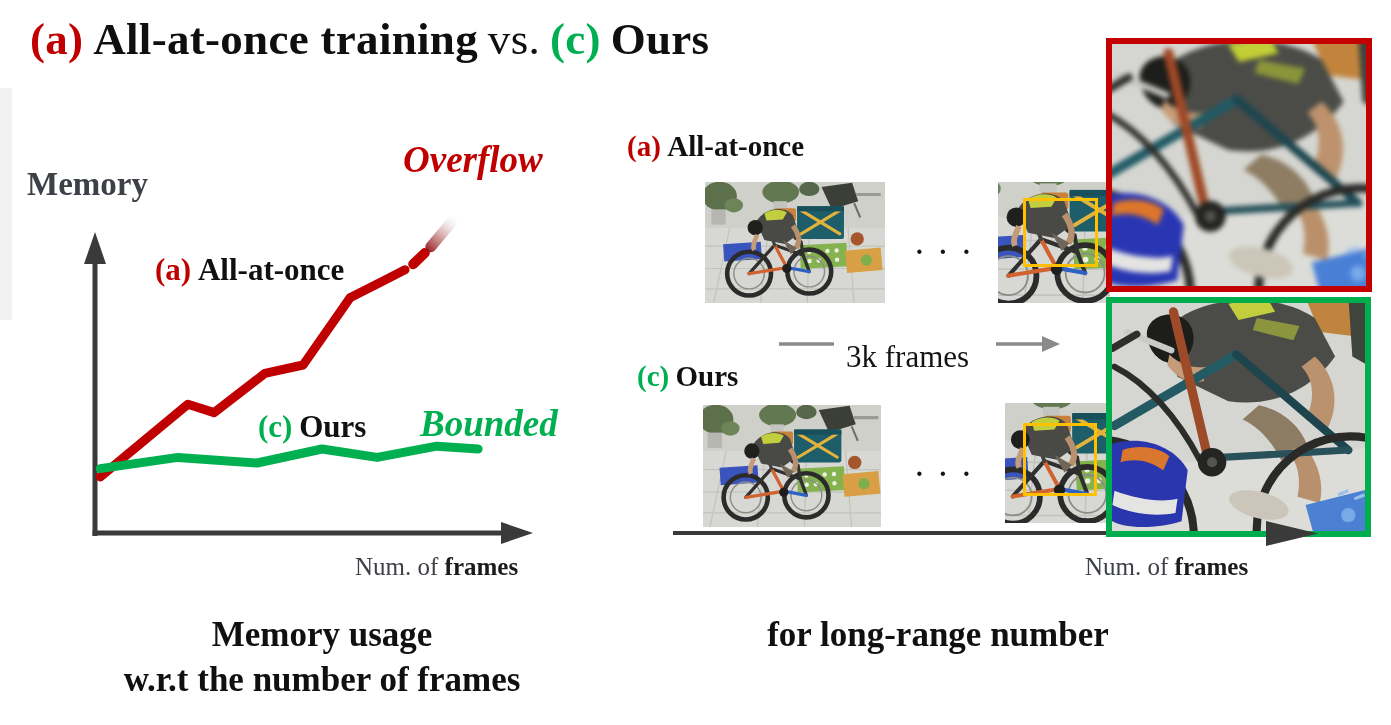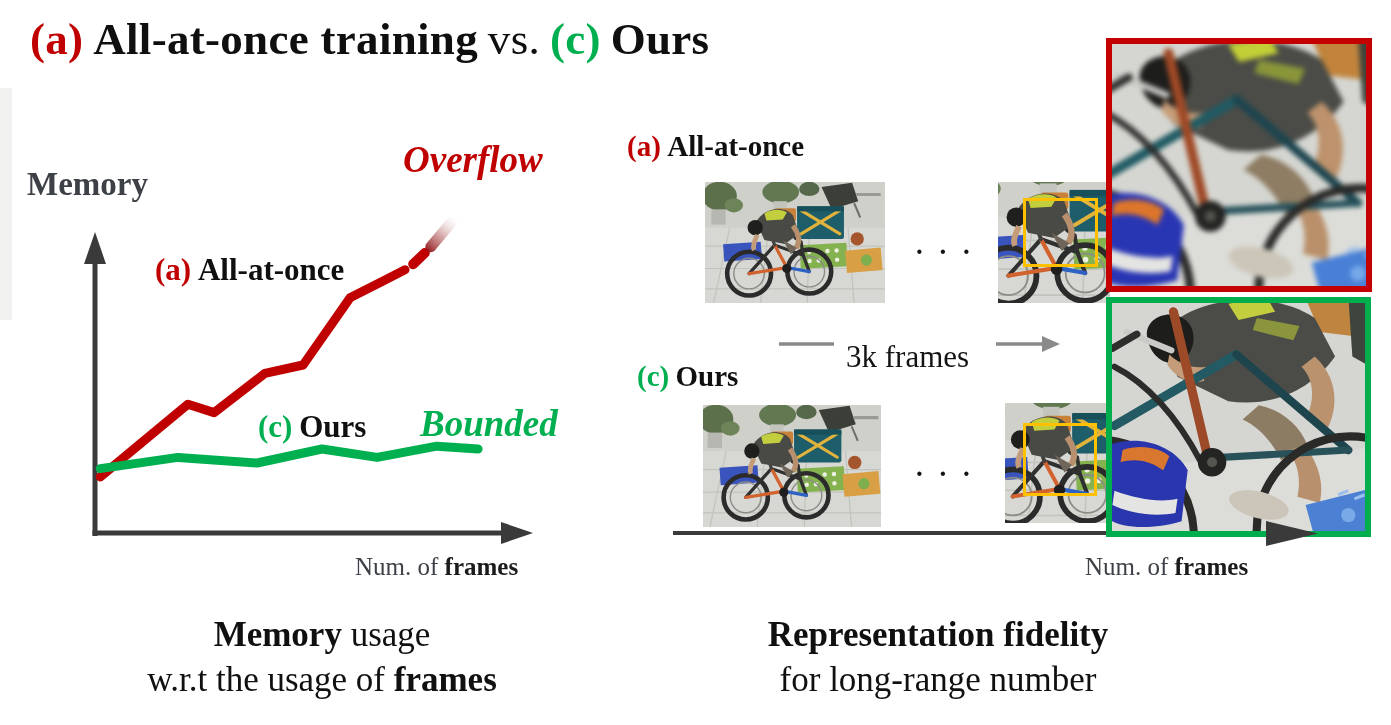--- a/index.html
+++ b/index.html
@@ -24,21 +24,21 @@
   .bounded-label { left:420px; top:402px; font-size:37px; font-weight:bold; font-style:italic; color:#00b050; white-space:nowrap;text-align:center; }
   .series-label { font-size:31px; font-weight:bold; color:#101010; white-space:nowrap; }
   .series-a-label { left:155px; top:252px; }
   .series-c-label { left:258px; top:409px; }
 
   .xlabel { font-size:25px; color:#3d4147; white-space:nowrap; }
   .xlabel b { color:#1b1b1b; }
   .xlabel-left { left:355px; top:553px; }
   .xlabel-right { left:1085px; top:553px; }
 
-  .caption { font-size:35px; color:#101010; text-align:center; line-height:45px; }
+  .caption { font-size:35px; color:#101010; text-align:center; line-height:45px;font-weight:bold; }
   .caption-left { left:57px; top:612px; width:530px; }
   .caption-right { left:678px; top:612px; width:520px; }
 
   .row-header { font-size:29px; font-weight:bold; color:#101010; white-space:nowrap; }
   .header-a { left:627px; top:130px; }
   .header-c { left:637px; top:360px; }
 
   .frame { overflow:hidden; background:#d8d8d3; z-index:2; }
   .frame svg { display:block; width:100%; height:100%; }
   .frame-a1 { left:705px; top:182px; width:180px; height:121px; }
@@ -281,20 +281,19 @@
     <polygon points="1266,521 1266,546 1318,533.5" fill="#3a3a3a"></polygon>
   </svg>
 
   <div class="abs xlabel xlabel-right">
     <span>Num. of</span>
     <b>frames</b>
   </div>
 
   <div class="abs caption caption-left">
     <div><b>Memory</b><span> usage</span></div>
-    <div><span>w.r.t the usage of </span><b>frames</b></div>
+    <div><span>w.r.t the number of </span><b>frames</b></div>
   </div>
   <div class="abs caption caption-right">
-    <div><b>Representation fidelity</b></div>
     <div>for long-range number</div>
   </div>
 
 </div>
 
 </body></html>

